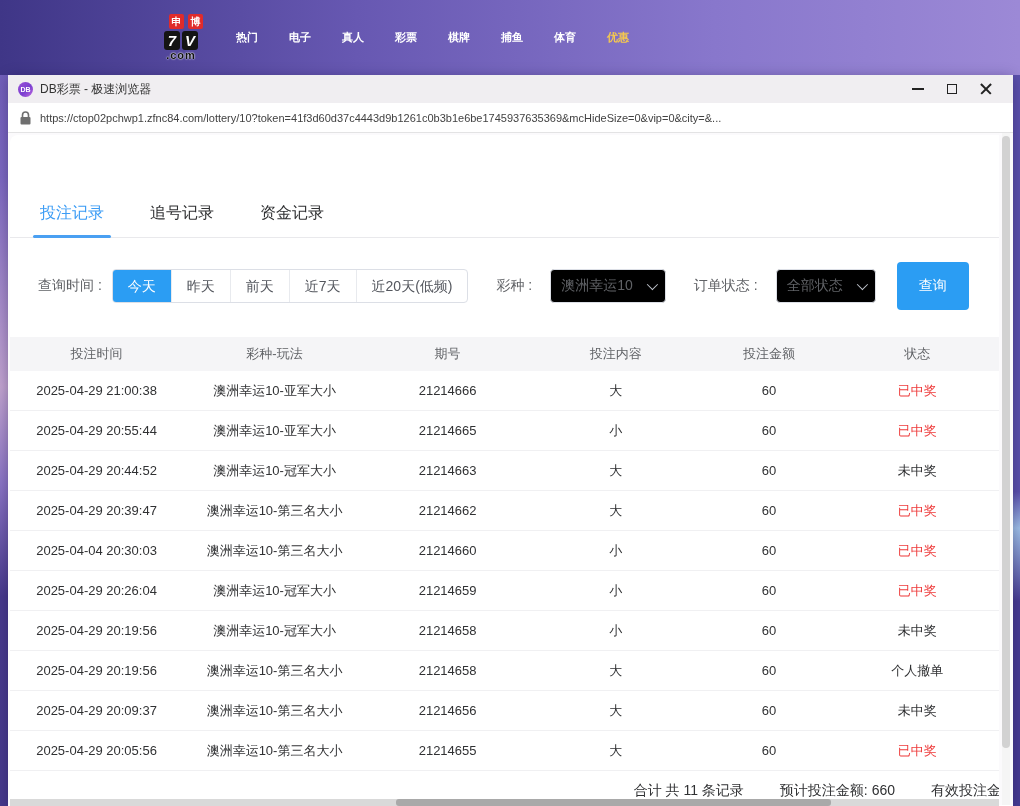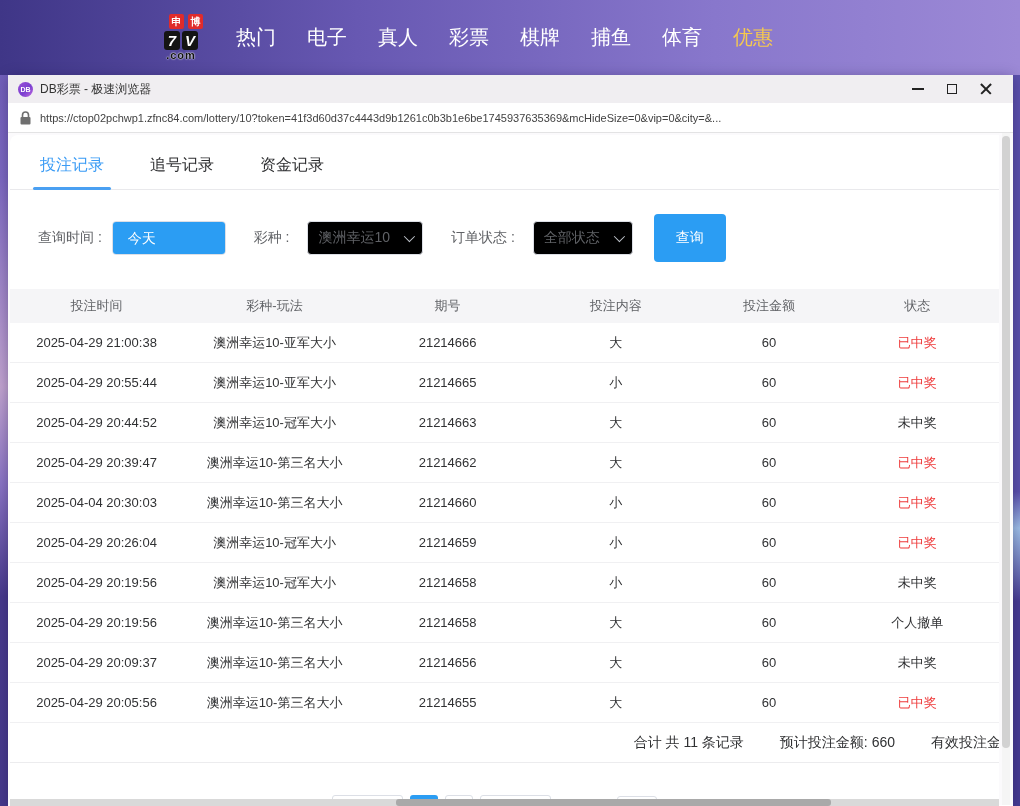--- a/index.html
+++ b/index.html
@@ -16,21 +16,21 @@
   .logo { width:66px; margin-right:22px; display:flex; flex-direction:column; align-items:center; }
   .logo-row1 { display:flex; gap:4px; margin-left:10px; }
   .logo-tile-red { width:15px; height:15px; background:#e02b2b; color:#fff; font-size:10px; font-weight:bold;
     display:flex; align-items:center; justify-content:center; border-radius:2px; }
   .logo-row2 { display:flex; gap:2px; margin-top:2px; }
   .logo-tile-dark { width:16px; height:19px; background:#141414; color:#fff; font-size:15px; font-weight:bold;
     display:flex; align-items:center; justify-content:center; border-radius:3px; font-style:italic; }
   .logo-com { font-size:11px; font-weight:bold; color:#101010; letter-spacing:1px; margin-top:-1px;
     text-shadow:0 0 2px #fff, 0 0 1px #fff; }
   .main-nav { display:flex; gap:31px; }
-  .nav-item { color:#fff; font-size:20px; font-weight:normal; cursor:pointer;text-align:center; }
+  .nav-item { color:#fff; font-size:11px; font-weight:bold; cursor:pointer;text-align:center; }
   .nav-item.active { color:#f6c94e; }
 
   
   .browser-window { position:absolute; left:8px; top:75px; width:1005px; height:731px;
     background:#fff; box-shadow:0 2px 12px rgba(20,10,60,.35); }
   .titlebar { height:28px; background:#f0eef1; display:flex; align-items:center; padding:0 10px; }
   .favicon { width:15px; height:15px; border-radius:50%;
     background:linear-gradient(135deg,#9a4fd8,#7a3fd0 55%,#c06ae0); color:#fff; font-size:7px; font-weight:bold;
     display:flex; align-items:center; justify-content:center; flex:0 0 auto; }
   .win-title { font-size:12px; color:#333; margin-left:7px; }
@@ -49,28 +49,28 @@
   .content { position:absolute; left:2px; right:14px; top:2px; bottom:0; background:#fff; border-radius:8px 0 0 0; }
 
   
   .v-scrollbar { position:absolute; right:3px; top:0; bottom:0; width:8px; background:#f5f5f5; }
   .v-thumb { position:absolute; top:3px; left:0; width:8px; height:612px; background:#d2d2d2; border-radius:4px; }
   .h-scrollbar { position:absolute; left:2px; right:14px; bottom:0; height:7px; background:#d9d9d9; }
   .h-thumb { position:absolute; left:39%; width:44%; top:0; height:7px; background:#a9a9a9; border-radius:3px; }
 
   
   .tabs { display:flex; gap:46px; padding:20px 0 0 30px; border-bottom:1px solid #e9e9ec; }
-  .tab { font-size:16px; color:#303133; padding-bottom:13px; position:relative; cursor:pointer; }
+  .tab { font-size:16px; color:#303133; padding-bottom:13px; position:relative; cursor:pointer;margin-top:48px; }
   .tab.active { color:#3b9cf5; }
   .tab.active::after { content:""; position:absolute; left:-7px; right:-7px; bottom:-1px; height:3px; background:#4aa0f2; border-radius:2px; }
 
   
   .filters { display:flex; align-items:center; margin:24px 0 0 28px; font-size:14px; color:#606266; }
   .flt-label { margin-right:10px; }
-  .btn-group { display:flex; border:1px solid #dcdfe6; border-radius:4px; overflow:hidden; height:34px; background:#fff;flex-direction:column; }
+  .btn-group { display:flex; border:1px solid #dcdfe6; border-radius:4px; overflow:hidden; height:34px; background:#fff; }
   .bg-opt { padding:0 15px; line-height:32px; color:#54575e; border-left:1px solid #e8eaee; cursor:pointer; white-space:nowrap; }
   .bg-opt:first-child { border-left:none; }
   .bg-opt.active { background:#2b9df3; color:#fff; line-height:34px; margin:-1px 0; }
   .flt-gap { margin-left:28px; }
   .select { height:34px; border:1px solid #dcdfe6; border-radius:4px; background:#000000; display:flex; align-items:center;
     padding:0 10px 0 10px; cursor:pointer; color:#606266;margin-left:8px; }
   .select .chev { margin-left:14px; }
   .chev { width:8px; height:8px; border-right:1.6px solid #c0c4cc; border-bottom:1.6px solid #c0c4cc;
     transform:rotate(45deg) translateY(-2px); }
   .query-btn { margin-left:21px; width:72px; height:48px; background:#2b9df3; color:#fff; font-size:14px;

